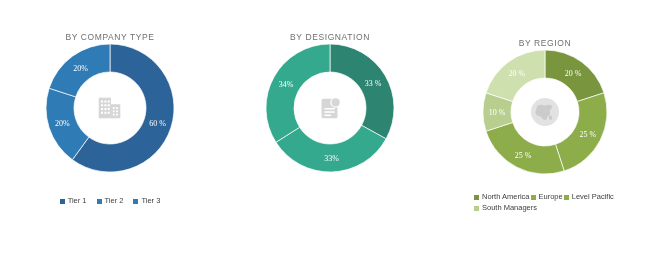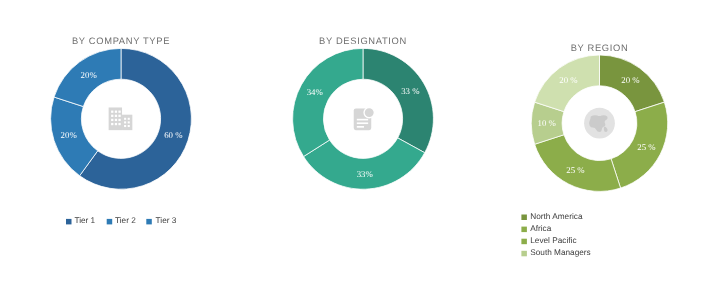--- a/index.html
+++ b/index.html
@@ -94,21 +94,21 @@
     width: 5px;
     height: 5px;
     display: inline-block;
     flex: 0 0 auto;
   }
 
   .legend-company { top: 196px; }
   .legend-designation { top: 194px; }
   .legend-region {
     top: 192px;
-    flex-direction: column;
+    flex-direction: row;
     align-items: flex-start;
     justify-content: flex-start;
     padding-left: 34px;
     gap: 1px;
   }
 </style>
 </head>
 <body>
 
 <div class="board">
@@ -215,21 +215,21 @@
       <path d="M22 21 q2 0 3 2 q1 2 -1 3 q-2 0 -2 -2 z" fill="#cbcbcb"></path>
     </svg>
         </div><div class="slice-label" style="left: 92.2137px; top: 25.1672px;">20 %</div><div class="slice-label" style="left: 106.768px; top: 85.7915px;">25 %</div><div class="slice-label" style="left: 42.2085px; top: 106.768px;">25 %</div><div class="slice-label" style="left: 16px; top: 64px;">10 %</div><div class="slice-label" style="left: 35.7863px; top: 25.1672px;">20 %</div></div>
     <div class="legend legend-region" id="legend-region">
         <div class="legend-item">
           <span class="swatch" style="background: rgb(121, 149, 62);"></span>
           <span>North America</span>
         </div>
         <div class="legend-item">
           <span class="swatch" style="background: rgb(140, 173, 74);"></span>
-          <span>Africa</span>
+          <span>Europe</span>
         </div>
         <div class="legend-item">
           <span class="swatch" style="background: rgb(140, 173, 74);"></span>
           <span>Level Pacific</span>
         </div>
         <div class="legend-item">
           <span class="swatch" style="background: rgb(183, 206, 142);"></span>
           <span>South Managers</span>
         </div>
       </div>

